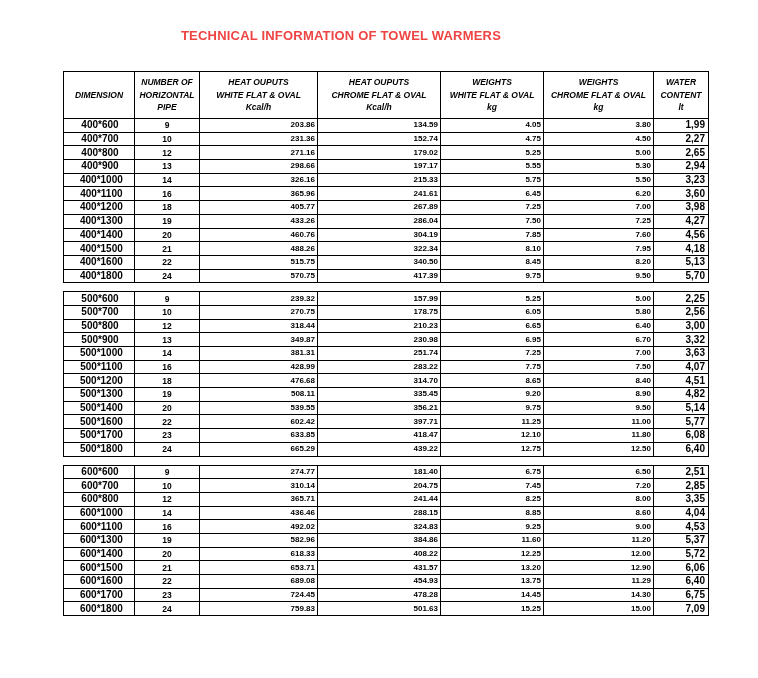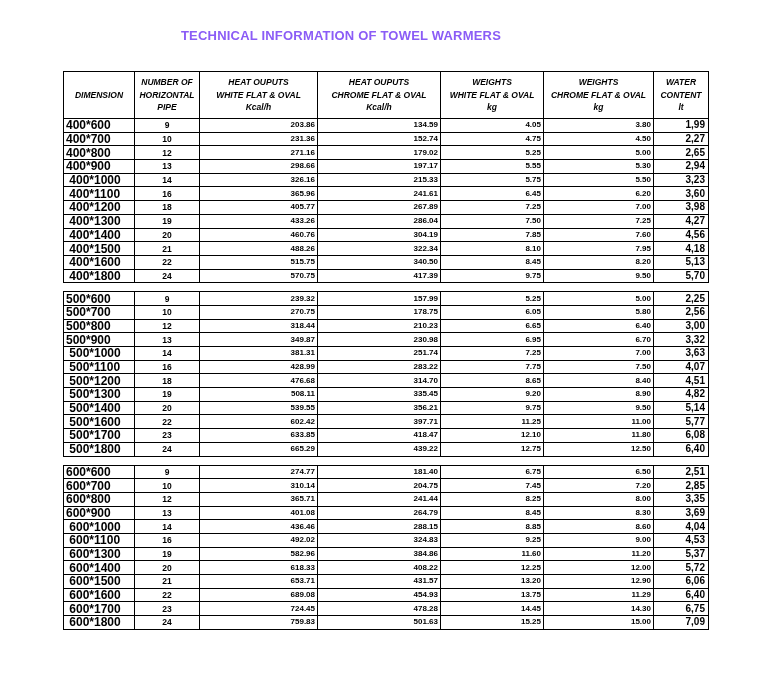--- a/index.html
+++ b/index.html
@@ -5,39 +5,39 @@
   * { margin:0; padding:0; box-sizing:border-box; }
   html,body { background:#ffffff; }
   body {
     width:758px; height:678px; position:relative;
     font-family:"Liberation Sans", sans-serif;
     color:#000;
   }
   .title {
     position:absolute; top:28px; left:0; width:682px;
     text-align:center; font-size:13px; font-weight:bold;
-    letter-spacing:0.2px; color:#8b5cf6;
+    letter-spacing:0.2px; color:#ef4444;
   }
   .table-area { position:absolute; left:63px; top:71px; width:646px; }
   table.grp {
     border-collapse:collapse; table-layout:fixed; width:645px;
     margin-bottom:8px;
   }
   col.w0{width:71px;} col.w1{width:65px;} col.w2{width:118px;}
   col.w3{width:123px;} col.w4{width:103px;} col.w5{width:110px;} col.w6{width:55px;}
   th, td {
     border:1px solid #000; overflow:hidden;
     font-weight:bold; color:#000;
   }
   th.h {
     height:47px; vertical-align:middle; text-align:center;
     font-size:8.5px; line-height:12.5px; padding:1px 0;font-style:italic;
   }
   tbody td { height:13.7px; font-size:8px; line-height:12px; vertical-align:middle; }
-  td.dim  { text-align:left; padding-left:2px; white-space:pre; font-size:12px; }
+  td.dim  { text-align:center; padding-left:2px; white-space:pre; font-size:10px; }
   td.pipe { text-align:center; font-size:8.5px; }
   td.num  { text-align:right; padding-right:2px; }
   td.water{ text-align:right; padding-right:3px; font-size:10px; }
 </style>
 </head>
 <body>
 
 <div class="title">TECHNICAL INFORMATION OF TOWEL WARMERS</div>
 
 <div class="table-area">
@@ -354,29 +354,20 @@
         <tr>
           <td class="dim">600*800</td>
           <td class="pipe">12</td>
           <td class="num">365.71</td>
           <td class="num">241.44</td>
           <td class="num">8.25</td>
           <td class="num">8.00</td>
           <td class="water">3,35</td>
         </tr>
         <tr>
-          <td class="dim">600*900</td>
-          <td class="pipe">13</td>
-          <td class="num">401.08</td>
-          <td class="num">264.79</td>
-          <td class="num">8.45</td>
-          <td class="num">8.30</td>
-          <td class="water">3,69</td>
-        </tr>
-        <tr>
           <td class="dim"> 600*1000</td>
           <td class="pipe">14</td>
           <td class="num">436.46</td>
           <td class="num">288.15</td>
           <td class="num">8.85</td>
           <td class="num">8.60</td>
           <td class="water">4,04</td>
         </tr>
         <tr>
           <td class="dim"> 600*1100</td>

